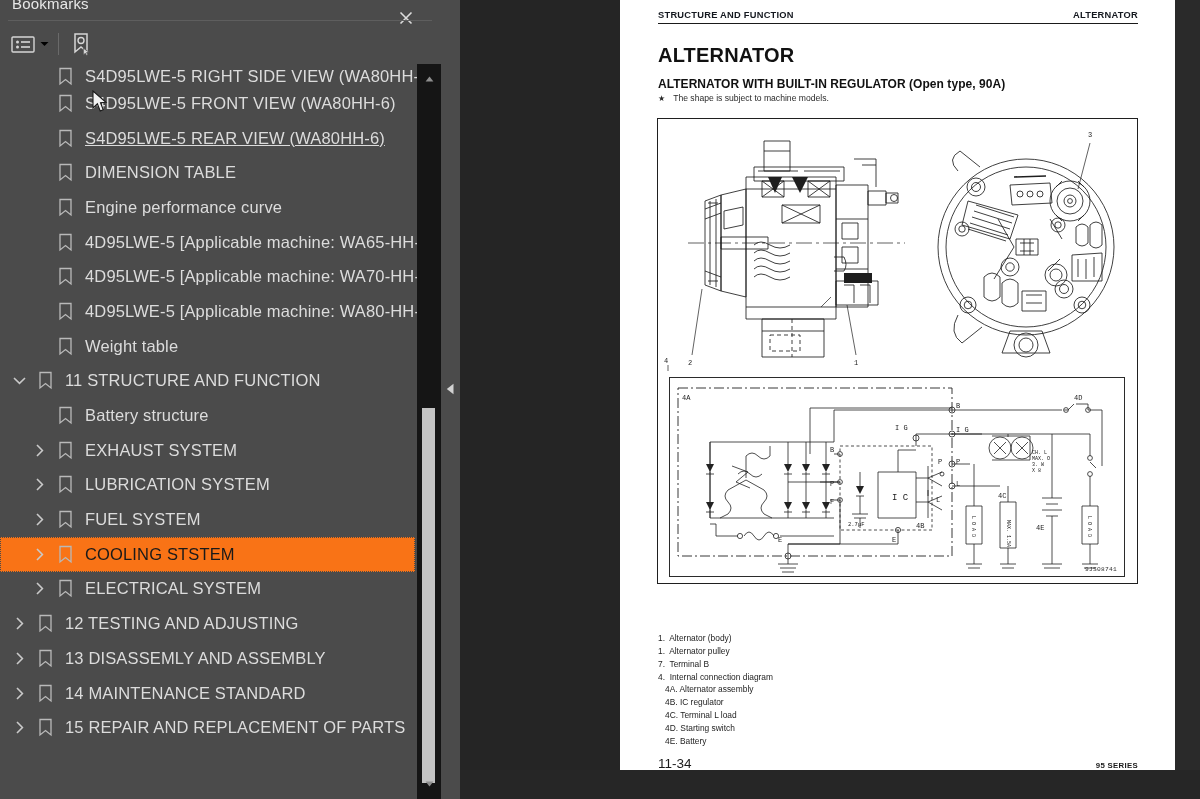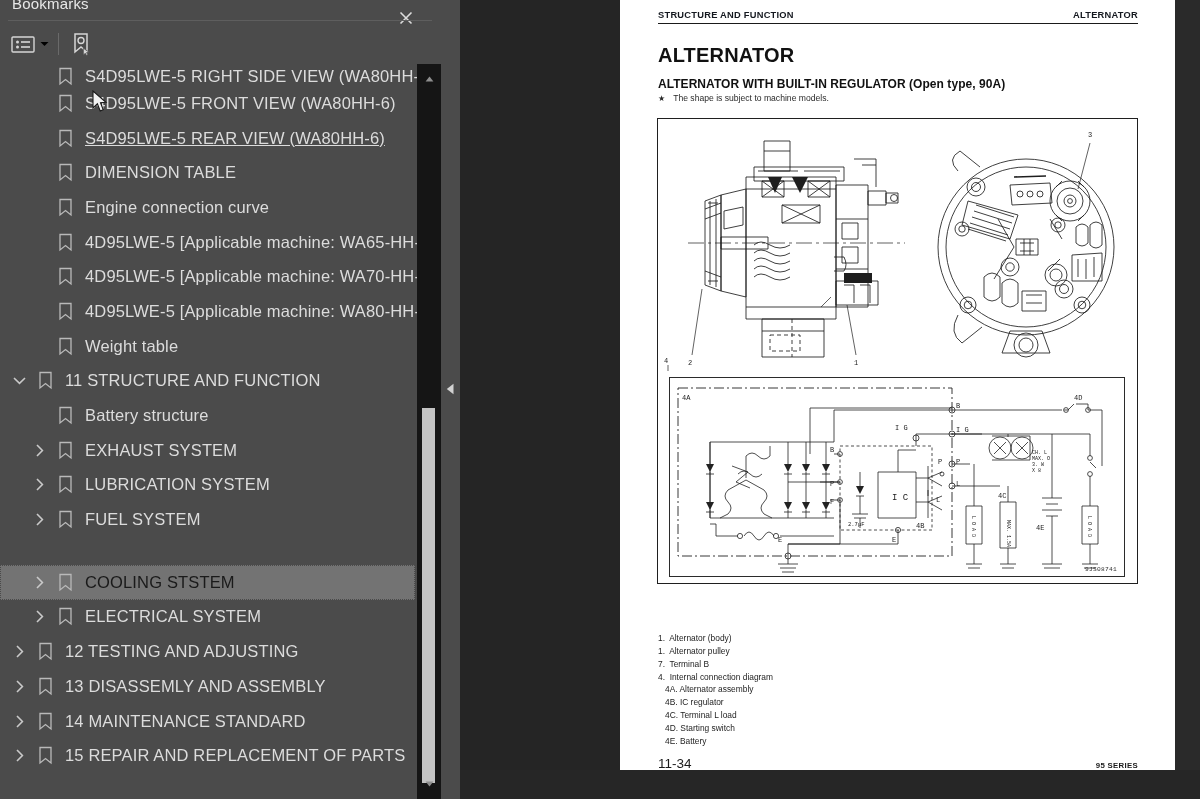--- a/index.html
+++ b/index.html
@@ -84,25 +84,24 @@
     cursor: pointer;
     white-space: nowrap;
   }
   .bm-row .lbl {
     color: #dcdcdc;
     font-size: 16.5px;
     letter-spacing: .15px;
   }
   .bm-row.underline .lbl { text-decoration: underline; }
   .bm-row.selected {
-    background: #737373;
+    background: #f97316;
     outline: 1px dotted #4a4a4a;
     outline-offset: -1px;
     width: 415px;
-    margin-top: 28px;
   }
   .bm-row.selected .lbl { color: #1a1a1a; }
   .bm-row.clipped { height: 22px; align-items: flex-end; }
 
   .tw {
     width: 26px; min-width: 26px;
     display: flex; align-items: center; justify-content: center;
     color: #c9c9c9;
   }
   .tw svg { display: block; }
@@ -337,21 +336,21 @@
           </div>
           <span class="lbl gap-lbl">DIMENSION TABLE</span>
         </div>
         <div class="bm-row ind-1">
           <div class="tw"></div>
           <div class="bk">
             <svg width="15" height="19" viewBox="0 0 15 19">
               <path d="M2 1.5 H13 V17 L7.5 12.6 L2 17 Z" stroke="#b9b9b9" stroke-width="1.3" fill="none"></path>
             </svg>
           </div>
-          <span class="lbl gap-lbl">Engine connection curve</span>
+          <span class="lbl gap-lbl">Engine performance curve</span>
         </div>
         <div class="bm-row ind-1">
           <div class="tw"></div>
           <div class="bk">
             <svg width="15" height="19" viewBox="0 0 15 19">
               <path d="M2 1.5 H13 V17 L7.5 12.6 L2 17 Z" stroke="#b9b9b9" stroke-width="1.3" fill="none"></path>
             </svg>
           </div>
           <span class="lbl gap-lbl">4D95LWE-5 [Applicable machine: WA65-HH-6]</span>
         </div>

